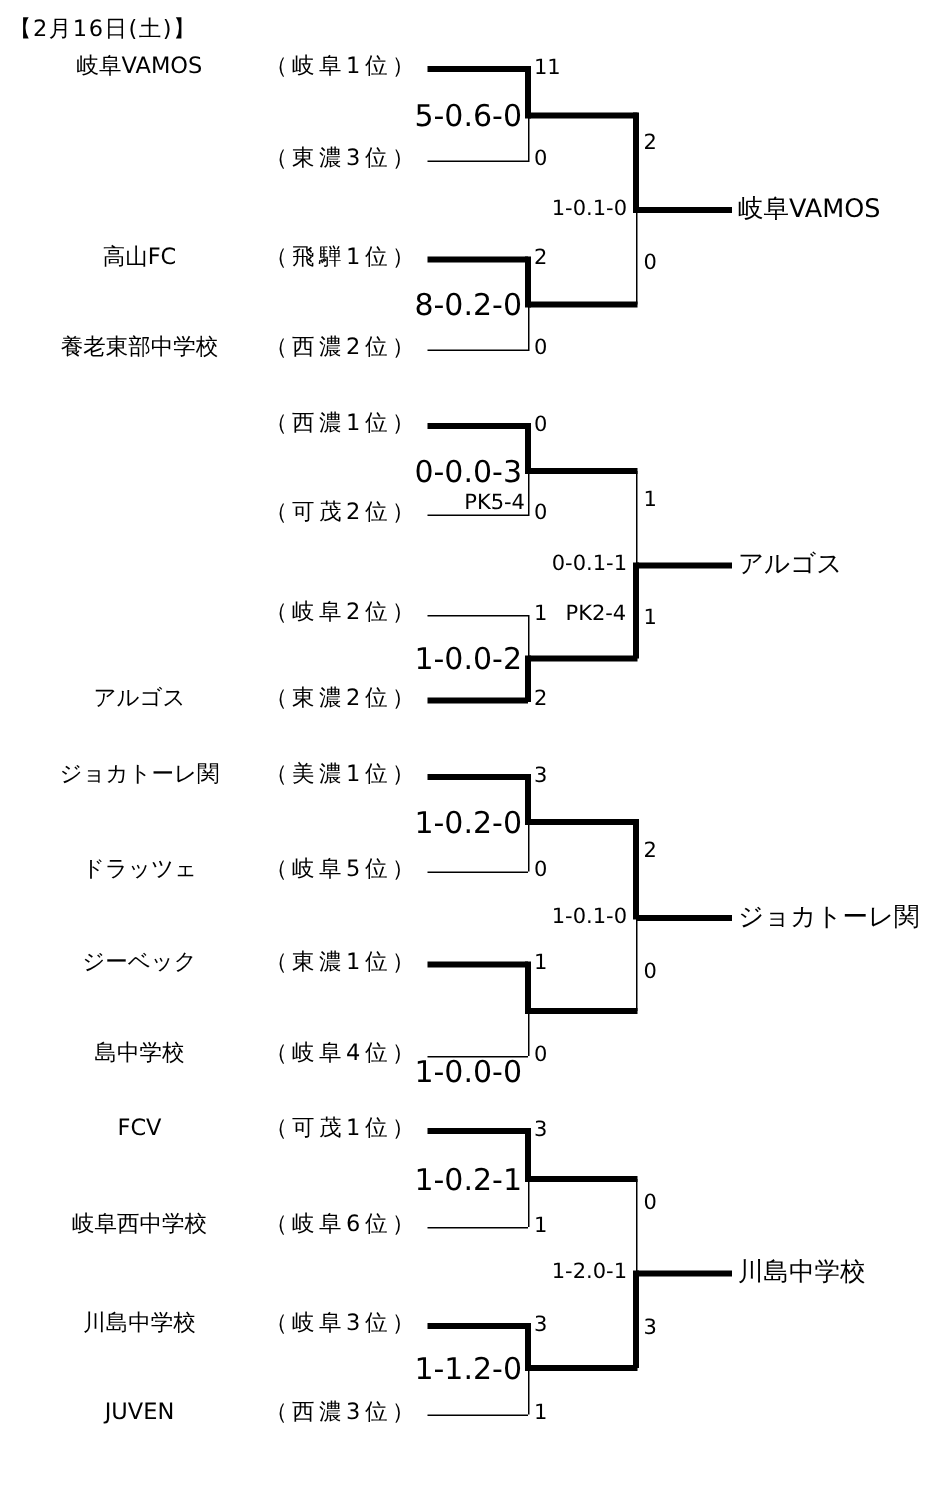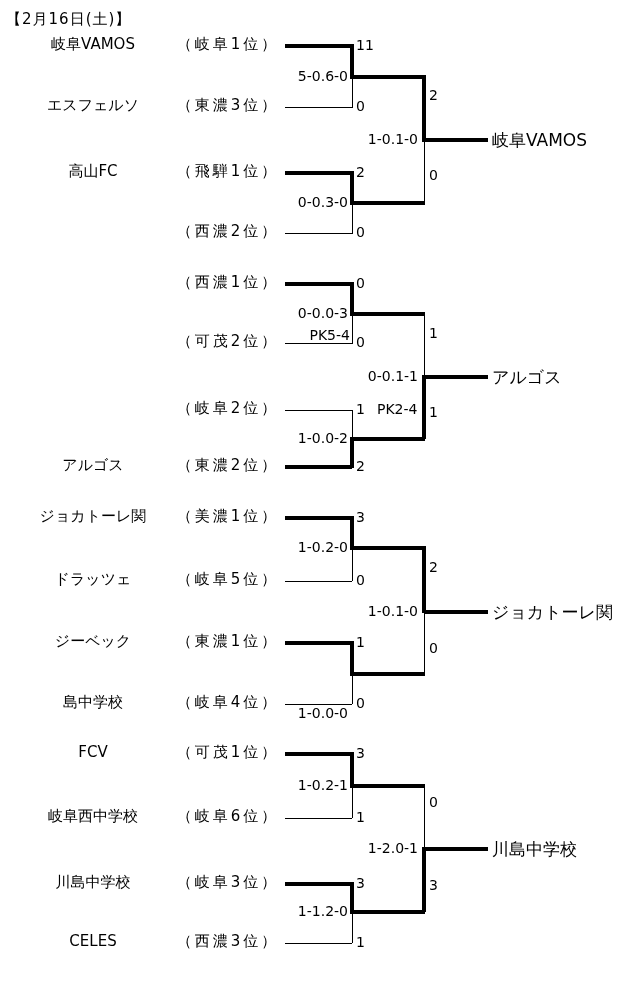--- a/index.html
+++ b/index.html
@@ -6,21 +6,21 @@
   .page{
     position:relative;width:622px;height:993px;background:#ffffff;color:#000;
     font-family:"DejaVu Sans","Liberation Sans",sans-serif;
     overflow:hidden;
   }
   .t{position:absolute;white-space:nowrap;transform:translateY(-50%);line-height:1.1;}
   .hdr{font-size:15px;left:6px;font-weight:500;letter-spacing:1px;}
   .name{left:0;width:186px;text-align:center;font-size:15px;}
   .seed{left:168px;width:120px;text-align:center;font-size:15px;letter-spacing:3px;}
   .score{left:356px;font-size:14px;}
-  .half{left:228px;width:120px;text-align:right;font-size:14px;}
+  .half{left:228px;width:120px;text-align:right;font-size:20px;}
   .pk1{left:230px;width:120px;text-align:right;font-size:14px;}
   .pk2{left:377px;font-size:14px;}
   .sfscore{left:429px;font-size:14px;}
   .sfhalf{left:298px;width:120px;text-align:right;font-size:14px;}
   .winner{left:492px;font-size:17px;}
   .hl{position:absolute;background:#000;height:1px;}
   .vl{position:absolute;background:#000;width:1px;}
   .hl.b{height:4px;}
   .vl.b{width:4px;}
 </style>
@@ -28,28 +28,28 @@
 <body>
 
 <div class="page">
 
   <div class="t hdr" style="top:19px">【2月16日(土)】</div>
 
   <div class="t name" style="top:44px">岐阜VAMOS</div>
   <div class="t seed" style="top:44px">（岐阜1位）</div>
   <div class="t score" style="top:46px">11</div>
 
-  <div class="t name" style="top:105px">エスフェルソ</div>
   <div class="t seed" style="top:105px">（東濃3位）</div>
   <div class="t score" style="top:107px">0</div>
 
   <div class="t name" style="top:171px">高山FC</div>
   <div class="t seed" style="top:171px">（飛騨1位）</div>
   <div class="t score" style="top:173px">2</div>
 
+  <div class="t name" style="top:231px">養老東部中学校</div>
   <div class="t seed" style="top:231px">（西濃2位）</div>
   <div class="t score" style="top:233px">0</div>
 
   <div class="t seed" style="top:282px">（西濃1位）</div>
   <div class="t score" style="top:284px">0</div>
 
   <div class="t seed" style="top:341px">（可茂2位）</div>
   <div class="t score" style="top:343px">0</div>
 
   <div class="t seed" style="top:408px">（岐阜2位）</div>
@@ -80,26 +80,26 @@
   <div class="t score" style="top:754px">3</div>
 
   <div class="t name" style="top:816px">岐阜西中学校</div>
   <div class="t seed" style="top:816px">（岐阜6位）</div>
   <div class="t score" style="top:818px">1</div>
 
   <div class="t name" style="top:882px">川島中学校</div>
   <div class="t seed" style="top:882px">（岐阜3位）</div>
   <div class="t score" style="top:884px">3</div>
 
-  <div class="t name" style="top:941px">CELES</div>
+  <div class="t name" style="top:941px">JUVEN</div>
   <div class="t seed" style="top:941px">（西濃3位）</div>
   <div class="t score" style="top:943px">1</div>
 
   <div class="t half" style="top:77px">5-0.6-0</div>
-  <div class="t half" style="top:203px">0-0.3-0</div>
+  <div class="t half" style="top:203px">8-0.2-0</div>
   <div class="t half" style="top:314px">0-0.0-3</div>
   <div class="t pk1" style="top:336px">PK5-4</div>
   <div class="t half" style="top:439px">1-0.0-2</div>
   <div class="t half" style="top:548px">1-0.2-0</div>
   <div class="t half" style="top:714px">1-0.0-0</div>
   <div class="t half" style="top:786px">1-0.2-1</div>
   <div class="t half" style="top:912px">1-1.2-0</div>
 
   <div class="t sfscore" style="top:96px">2</div>
   <div class="t sfscore" style="top:176px">0</div>

